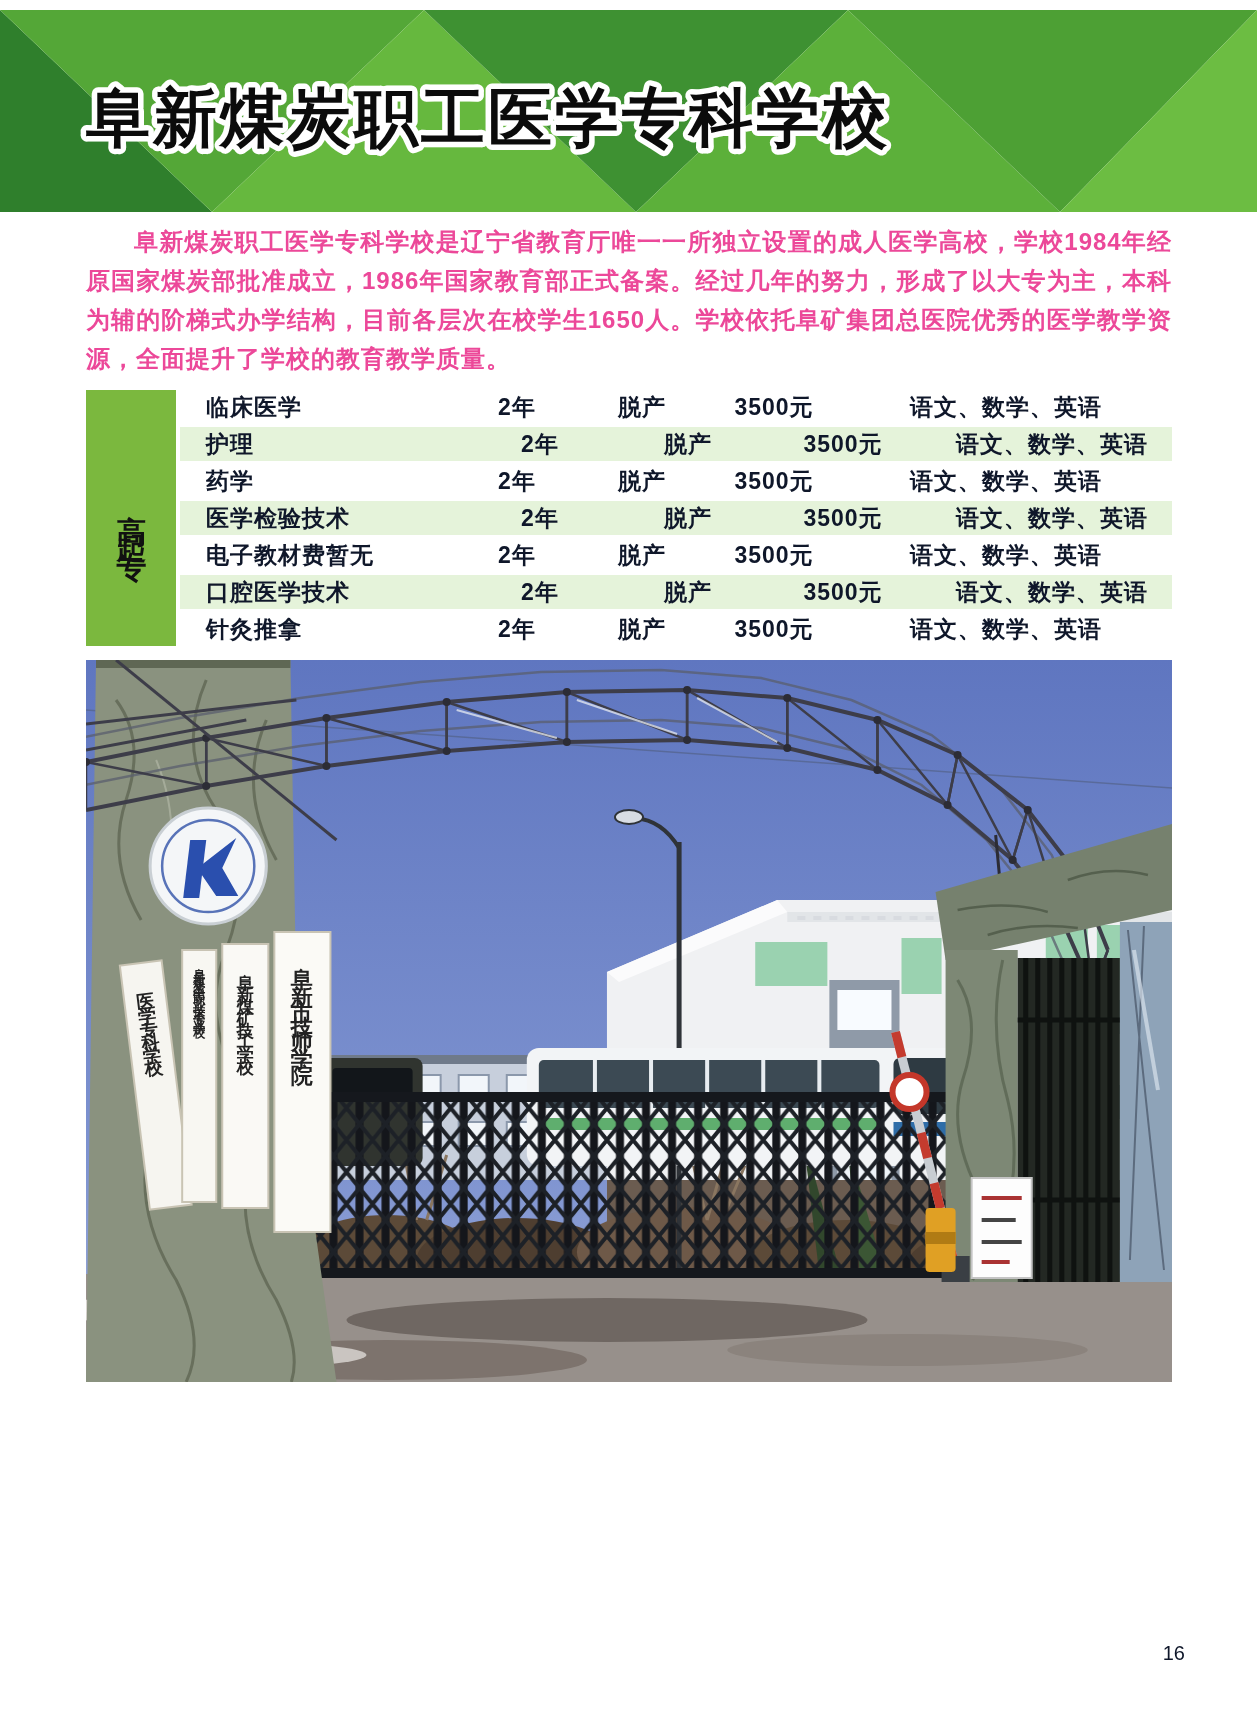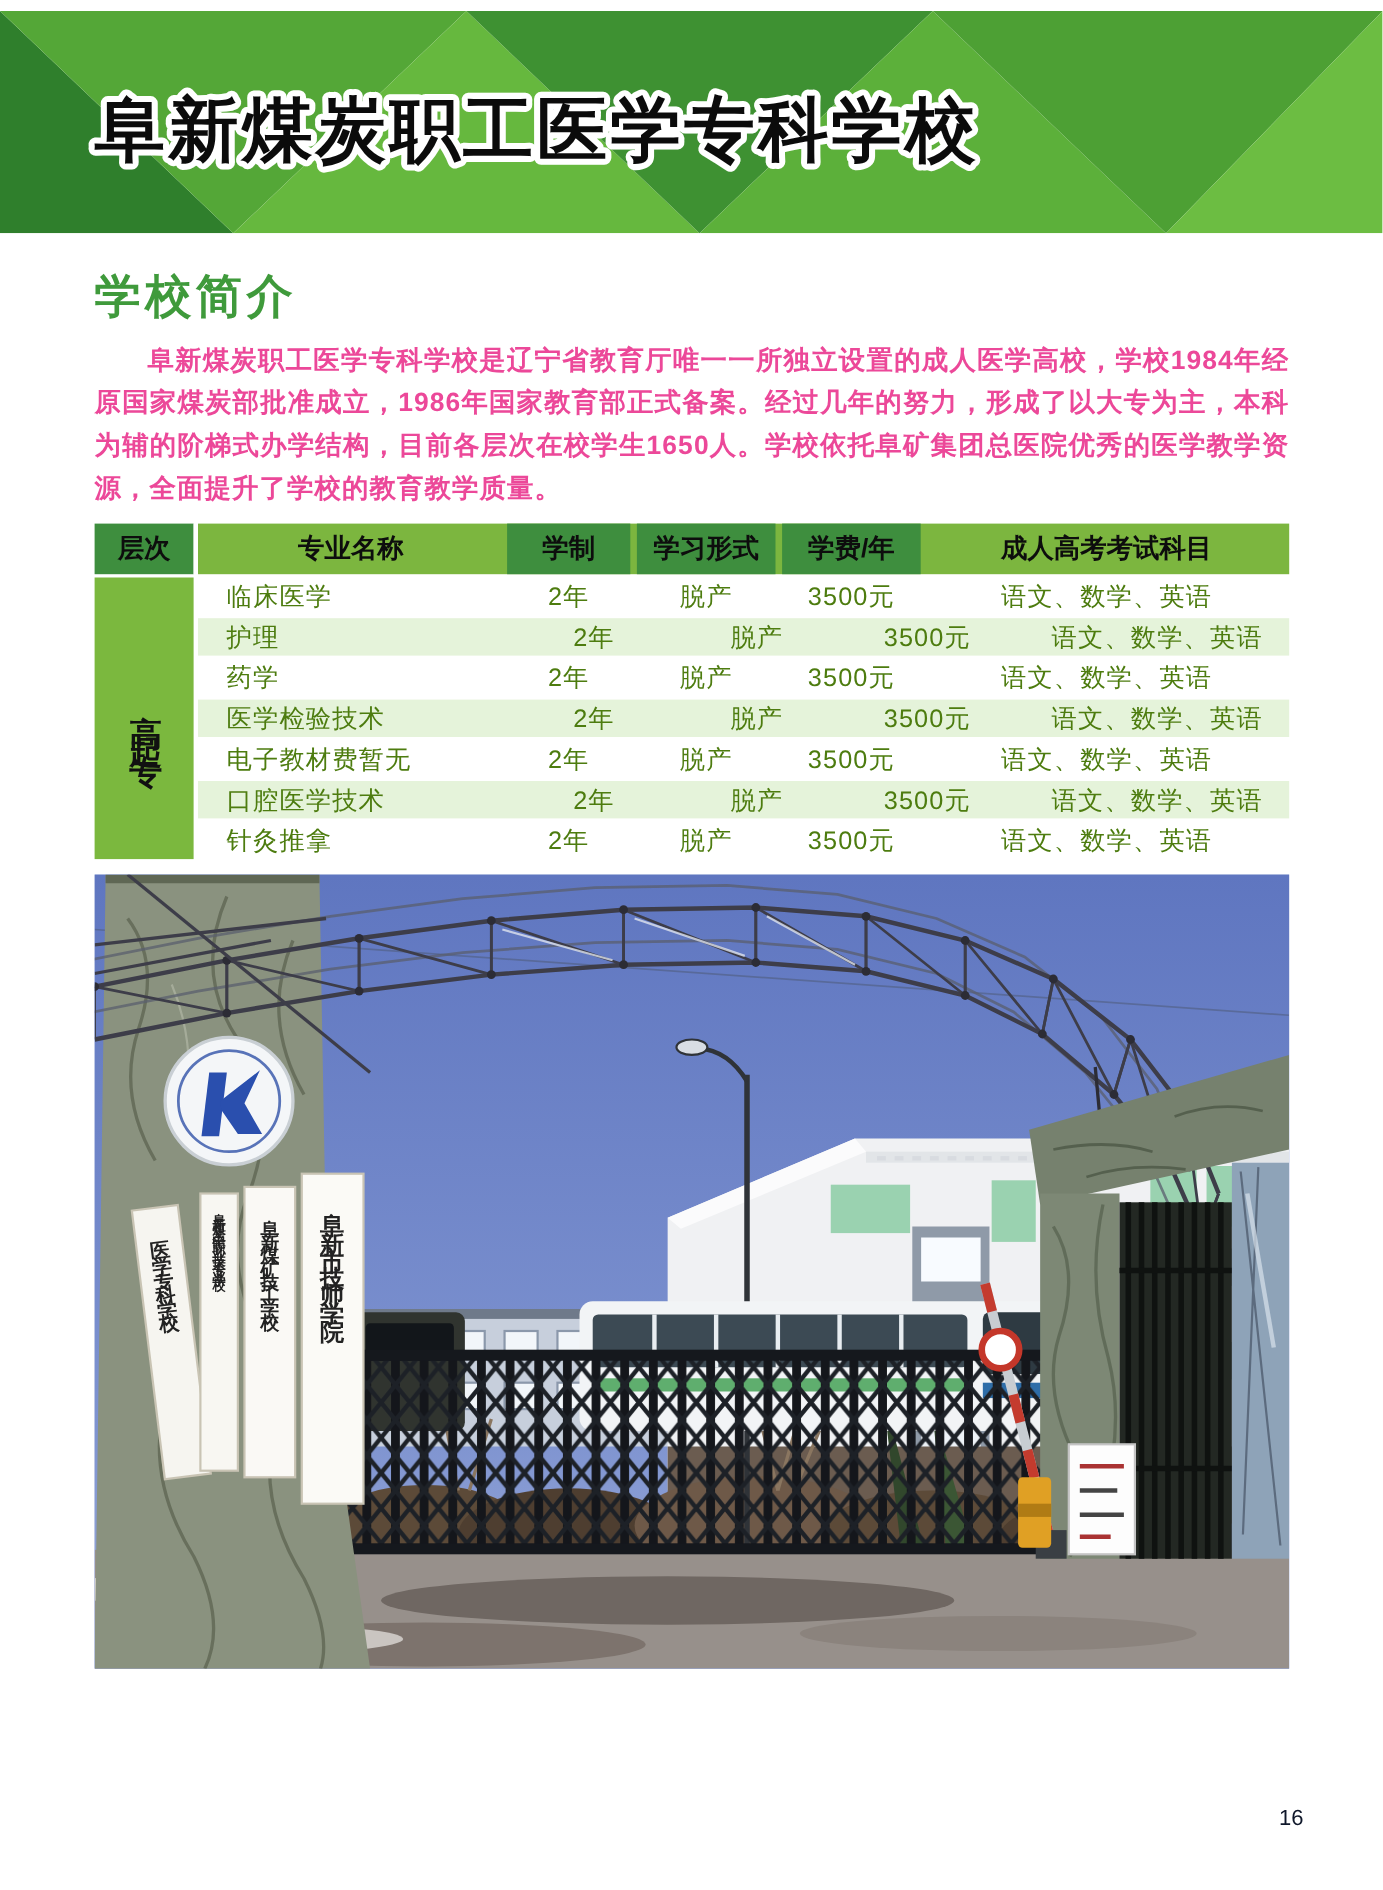--- a/index.html
+++ b/index.html
@@ -40,21 +40,21 @@
     writing-mode:vertical-rl;text-orientation:upright;font-size:30px;font-weight:700;
     color:#111111;letter-spacing:18px;
   }
   .rows{flex:1;}
   .trow{
     display:grid;grid-template-columns:278px 118px 132px 132px 1fr;height:34px;
     align-items:center;margin-bottom:3px;background:#ffffff;
   }
   .trow:last-child{margin-bottom:0;}
   .trow.g{background:#e5f3da;gap:23px;}
-  .c{font-size:23px;color:#4d7c0f;font-weight:400;text-align:center;letter-spacing:1px;}
+  .c{font-size:23px;color:#0f172a;font-weight:700;text-align:center;letter-spacing:1px;}
   .c.major{text-align:left;padding-left:26px;}
   
   .notes{margin-top:14px;font-size:23px;font-weight:600;color:#111111;letter-spacing:1px;}
   .notes .note{margin-right:56px;}
   
   .photo{margin-top:14px;width:1086px;height:722px;overflow:hidden;position:relative;background:#6d83c6;}
   .photo svg{display:block;}
   .vtext{
     writing-mode:vertical-rl;text-orientation:upright;
     font-family:"Liberation Sans", sans-serif;fill:#222222;font-weight:700;
@@ -73,35 +73,23 @@
     <polygon points="424,0 848,0 636,202" fill="#3e9132"></polygon>
     <polygon points="636,202 848,0 1060,202" fill="#5cb03a"></polygon>
     <polygon points="848,0 1257,0 1060,202" fill="#4da034"></polygon>
     <polygon points="1060,202 1257,0 1257,202" fill="#6cbd42"></polygon>
     <text class="banner-title" x="86" y="130">阜新煤炭职工医学专科学校</text>
   </svg>
 </div>
 
 <div class="content">
 
-  <div class="section-heading">学校简介</div>
   <div class="intro-text">阜新煤炭职工医学专科学校是辽宁省教育厅唯一一所独立设置的成人医学高校，学校1984年经原国家煤炭部批准成立，1986年国家教育部正式备案。经过几年的努力，形成了以大专为主，本科为辅的阶梯式办学结构，目前各层次在校学生1650人。学校依托阜矿集团总医院优秀的医学教学资源，全面提升了学校的教育教学质量。</div>
 
   <div class="ptable">
-    <div class="thead">
-      <div class="th th-level">层次</div>
-      <div class="th-gap"></div>
-      <div class="th-right">
-        <div class="th bright">专业名称</div>
-        <div class="th dark">学制</div>
-        <div class="th dark">学习形式</div>
-        <div class="th dark">学费/年</div>
-        <div class="th bright">成人高考考试科目</div>
-      </div>
-    </div>
     <div class="tbody">
       <div class="level-body">
         <span class="level-vert">高起专</span>
       </div>
       <div class="rows">
         <div class="trow">
           <div class="c major">临床医学</div>
           <div class="c">2年</div>
           <div class="c">脱产</div>
           <div class="c">3500元</div>

